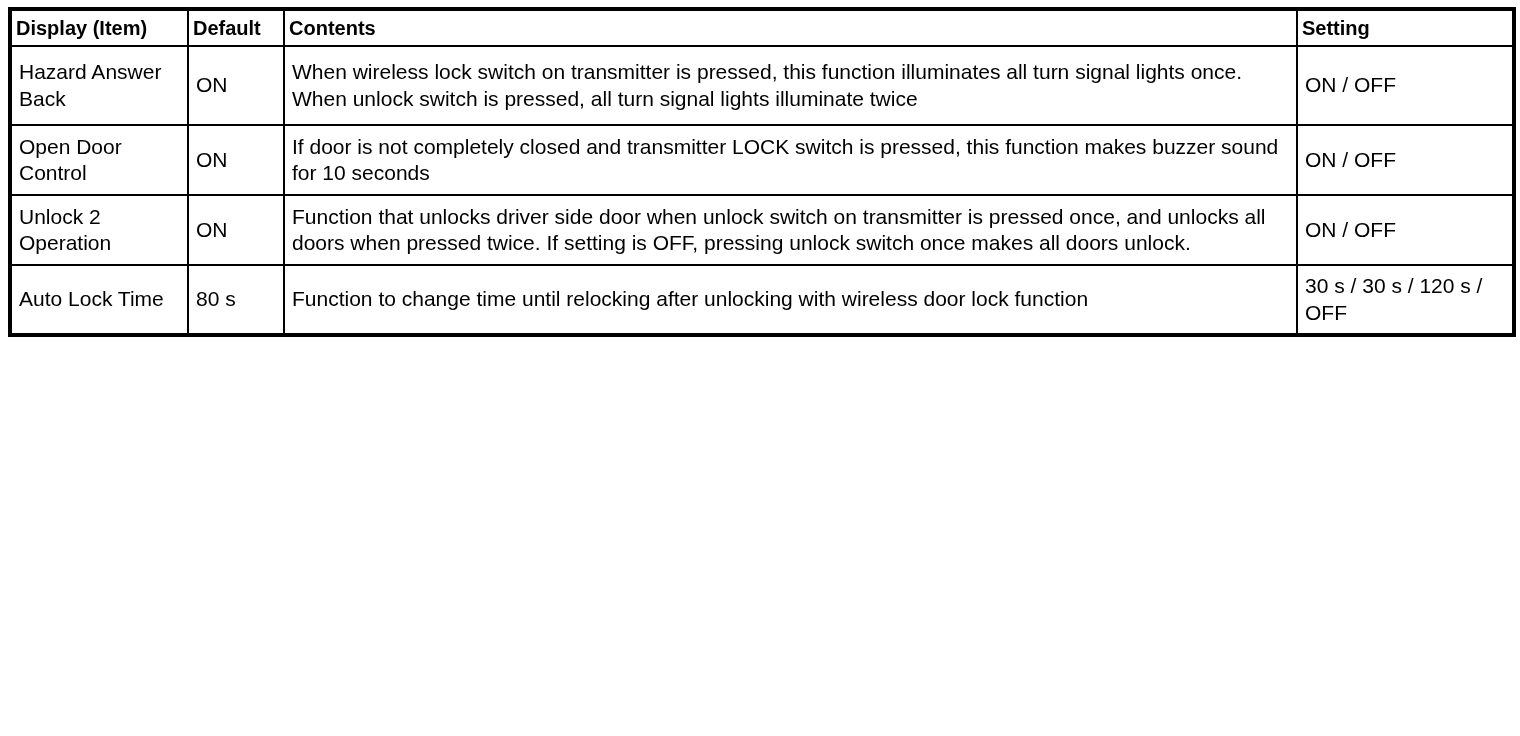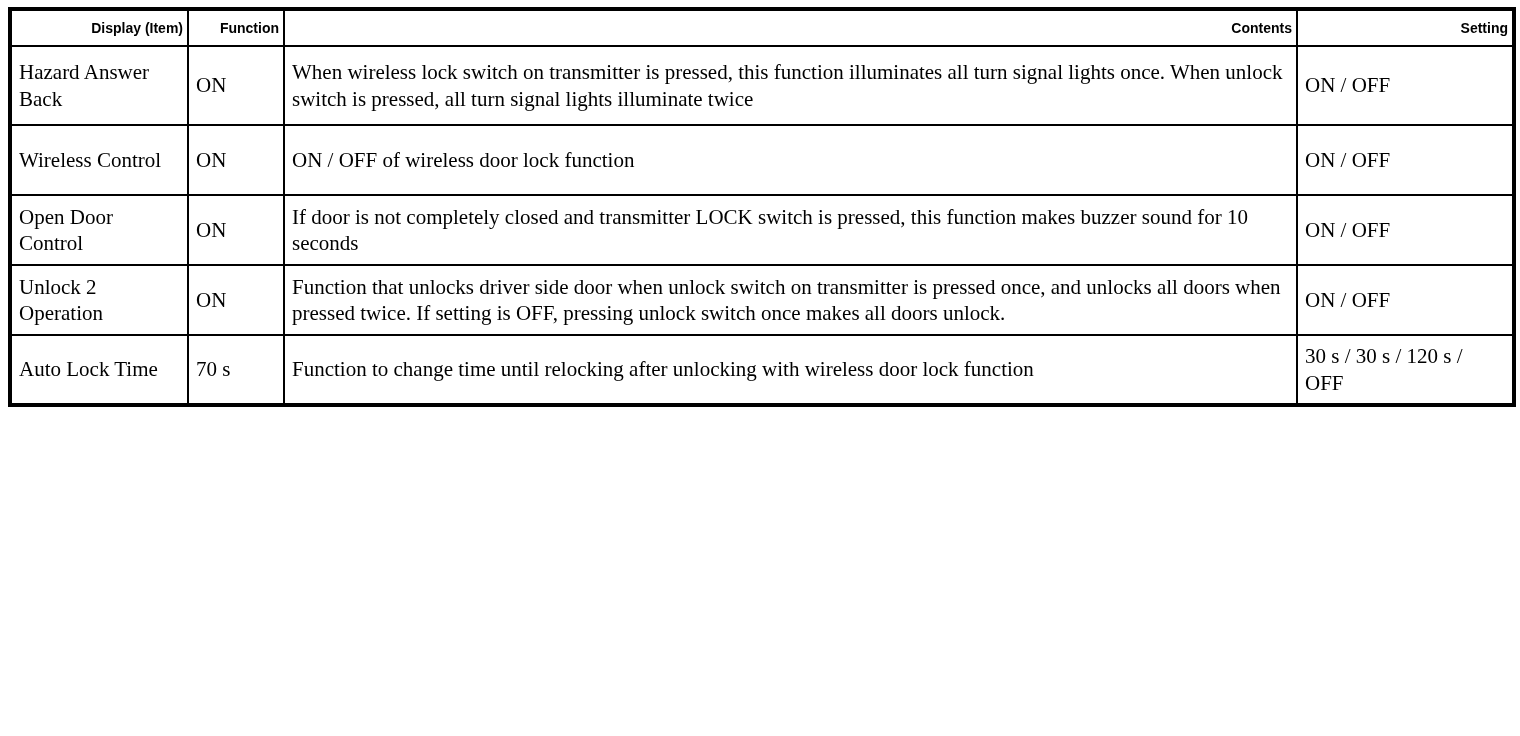--- a/index.html
+++ b/index.html
@@ -32,27 +32,27 @@
     overflow: hidden;
   }
   
   col.c-item    { width: 178px; }
   col.c-default { width: 96px;  }
   col.c-contents{ width: 1013px;}
   col.c-setting { width: 217px; }
 
   thead tr { height: 37px; }
   thead th {
-    font-size: 14px;
+    font-size: 20px;
     font-weight: bold;
-    text-align: right;
+    text-align: left;
     border-bottom-width: 3px;
     padding: 2px 4px;
   }
-  tbody tr { height: 70px; font-family: Liberation Serif, serif; }
+  tbody tr { height: 70px; }
   tbody tr:nth-child(1) { height: 79px; }
   tbody tr:nth-child(7) { height: 74px; }
   tbody tr:nth-child(8) { height: 90px; }
 
   tbody td {
     font-size: 21px;
     line-height: 1.24;
     text-align: left;
     padding: 3px 8px 3px 7px;
   }
@@ -66,51 +66,45 @@
   <table class="settings">
     <colgroup>
       <col class="c-item">
       <col class="c-default">
       <col class="c-contents">
       <col class="c-setting">
     </colgroup>
     <thead>
       <tr>
         <th>Display (Item)</th>
-        <th>Function</th>
+        <th>Default</th>
         <th>Contents</th>
         <th>Setting</th>
       </tr>
     </thead>
     <tbody id="tbody">
         <tr>
     <td class="cell-item">Hazard Answer Back</td>
     <td class="cell-default">ON</td>
     <td class="cell-contents">When wireless lock switch on transmitter is pressed, this function illuminates all turn signal lights once. When unlock switch is pressed, all turn signal lights illuminate twice</td>
-    <td class="cell-setting">ON / OFF</td>
-  </tr>
-        <tr>
-    <td class="cell-item">Wireless Control</td>
-    <td class="cell-default">ON</td>
-    <td class="cell-contents">ON / OFF of wireless door lock function</td>
     <td class="cell-setting">ON / OFF</td>
   </tr>
         <tr>
     <td class="cell-item">Open Door Control</td>
     <td class="cell-default">ON</td>
     <td class="cell-contents">If door is not completely closed and transmitter LOCK switch is pressed, this function makes buzzer sound for 10 seconds</td>
     <td class="cell-setting">ON / OFF</td>
   </tr>
         <tr>
     <td class="cell-item">Unlock 2 Operation</td>
     <td class="cell-default">ON</td>
     <td class="cell-contents">Function that unlocks driver side door when unlock switch on transmitter is pressed once, and unlocks all doors when pressed twice. If setting is OFF, pressing unlock switch once makes all doors unlock.</td>
     <td class="cell-setting">ON / OFF</td>
   </tr>
         <tr>
     <td class="cell-item">Auto Lock Time</td>
-    <td class="cell-default">70 s</td>
+    <td class="cell-default">80 s</td>
     <td class="cell-contents">Function to change time until relocking after unlocking with wireless door lock function</td>
     <td class="cell-setting">30 s / 30 s / 120 s / OFF</td>
   </tr>
       </tbody>
   </table>
 </div>
 
 </body></html>

